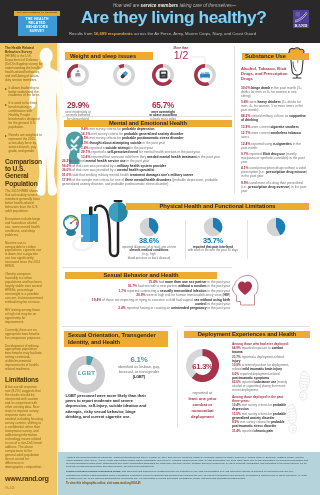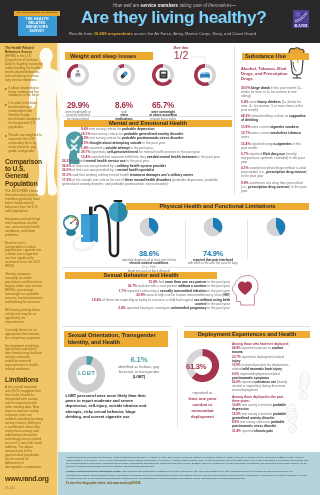--- a/index.html
+++ b/index.html
@@ -59,21 +59,21 @@
   .callout{position:absolute;text-align:center;color:#a6334b;}
   .callout .c1{font-size:3.1px;font-style:italic;font-weight:bold;}
   .callout .c2{font-size:10.5px;font-weight:normal;line-height:10px;}
 
   .blist{position:absolute;}
   .blist .row{font-size:3.3px;line-height:4.05px;color:#6d6e71;margin-bottom:0.5px;}
   .blist .row .p{color:#a6334b;font-weight:bold;}
   .blist .row b{color:#231f20;font-weight:bold;}
 
   .pcol{position:absolute;text-align:center;}
-  .ppct{font-size:7.4px;font-weight:bold;color:#1174ad;letter-spacing:-0.2px;margin-top:13px;}
+  .ppct{font-size:7.4px;font-weight:bold;color:#1174ad;letter-spacing:-0.2px;margin-top:0;}
   .ptxt{font-size:3.0px;line-height:3.7px;color:#6d6e71;margin-top:0.5px;}
   .ptxt b{color:#231f20;font-weight:bold;}
 
   .schead2{position:absolute;background:#edab33;display:flex;align-items:center;padding:1.2px 0 1.6px;}
   .schead2 .t2{font-size:5.8px;line-height:7px;font-weight:bold;color:#2b2829;padding:0 4px;letter-spacing:-0.05px;}
   .blist2{position:absolute;}
   .blist2 .gt{font-size:3.15px;line-height:4.1px;font-weight:bold;color:#a6334b;margin-bottom:0.5px;}
   .blist2 .row{font-size:3.15px;line-height:4.1px;color:#6d6e71;margin-bottom:0.3px;}
   .blist2 .row .p{color:#a6334b;font-weight:bold;}
   .blist2 .row b{color:#231f20;font-weight:bold;}
@@ -187,29 +187,20 @@
 <svg class="abs" style="left:112px;top:63px;" width="24" height="24" viewBox="0 0 24 24">
       <circle cx="12" cy="12" r="9.2" fill="none" stroke="#d4d4d6" stroke-width="3.5"></circle>
       <path d="M 12.00 2.80 A 9.2 9.2 0 0 0 7.27 4.11" fill="none" stroke="#a6334b" stroke-width="3.5"></path>
     </svg>
 <div class="abs" style="left:118px;top:69px;width:12px;height:12px;text-align:center;line-height:0;"><span><svg viewBox="0 0 24 24" width="12" height="12">
           <g transform="rotate(-45 12 12)">
             <rect x="4" y="8.2" width="16" height="7.6" rx="3.8" fill="#3e3e42"></rect>
             <path d="M12 8.2 h4.2 a3.8 3.8 0 0 1 0 7.6 H12 z" fill="#3f9fd8"></path>
           </g>
         </svg></span></div>
-<div class="dcol" style="left:102px;top:88px;width:44px;">
-      <div class="dpct">8.6%</div>
-      <div class="dtxt">
-        <div><span>took </span></div>
-        <div><b>sleep</b></div>
-        <div><b>medications</b></div>
-        <div><span>daily or almost daily</span></div>
-      </div>
-    </div>
 <svg class="abs" style="left:151px;top:63px;" width="24" height="24" viewBox="0 0 24 24">
       <circle cx="12" cy="12" r="9.2" fill="none" stroke="#d4d4d6" stroke-width="3.5"></circle>
       <path d="M 12.00 2.80 A 9.2 9.2 0 1 0 19.67 17.08" fill="none" stroke="#a6334b" stroke-width="3.5"></path>
     </svg>
 <div class="abs" style="left:157px;top:69px;width:12px;height:12px;text-align:center;line-height:0;"><span><svg viewBox="0 0 24 24" width="11" height="11">
           <rect x="3.4" y="3.4" width="17.2" height="17.2" rx="2.6" fill="#3b3b3f"></rect>
           <rect x="6.6" y="6.2" width="10.8" height="4.2" rx="0.8" fill="#e9edf0"></rect>
           <path d="M8.2 14.2 h7.6 M8.2 16.4 h7.6" stroke="#8e9196" stroke-width="1.1"></path>
         </svg></span></div>
 <div class="dcol" style="left:141px;top:88px;width:44px;">
@@ -300,21 +291,21 @@
         <div><b>chronic medical conditions</b></div>
         <div><span>(e.g., high</span></div>
         <div><span>blood pressure or back disease)</span></div>
       </div>
     </div>
 <svg class="abs" style="left:203px;top:217px;" width="20" height="20" viewBox="0 0 20 20">
       <circle cx="10" cy="10" r="9.3" fill="#d3d3d5"></circle>
       <path d="M 10 10 L 10.00 0.70 A 9.3 9.3 0 0 1 17.28 15.79 Z" fill="#1b7eb6"></path>
     </svg>
 <div class="pcol" style="left:180px;top:236px;width:66px;">
-      <div class="ppct">74.9%</div>
+      <div class="ppct">35.7%</div>
       <div class="ptxt">
         <div><b>reported that pain interfered</b></div>
         <div><span>with work or life over the past 30 days</span></div>
       </div>
     </div>
 <svg class="abs" style="left:266px;top:217px;" width="20" height="20" viewBox="0 0 20 20">
       <circle cx="10" cy="10" r="9.3" fill="#d3d3d5"></circle>
       <path d="M 10 10 L 10.00 0.70 A 9.3 9.3 0 0 1 14.22 18.29 Z" fill="#1b7eb6"></path>
     </svg>
 <div class="vrule" style="left:185px;top:220px;height:39px;"></div>
@@ -355,21 +346,21 @@
 <div class="abs" style="left:65.5px;top:393px;width:86px;font-size:3.9px;line-height:5.2px;color:#231f20;font-weight:bold;">LGBT personnel were more likely than their peers to report moderate and severe depression, self-injury, suicide ideation and attempts, risky sexual behavior, binge drinking, and current cigarette use.</div>
 <div class="hrule" style="left:184px;top:326px;width:126px;"></div>
 <div class="vrule" style="left:177px;top:330px;height:98px;"></div>
 <div class="schead" style="left:184px;top:330.5px;width:126px;justify-content:center;">
       <span class="t" style="padding-left:0;">Deployment Experiences and Health</span>
     </div>
 <svg class="abs" style="left:186px;top:349px;" width="33" height="33" viewBox="0 0 33 33">
       <circle cx="16.5" cy="16.5" r="13" fill="none" stroke="#d7d7d9" stroke-width="7"></circle>
       <path d="M 16.50 3.50 A 13 13 0 1 1 8.03 26.36" fill="none" stroke="#a6334b" stroke-width="7"></path>
     </svg>
-<div class="abs" style="left:186px;top:361.5px;width:33px;text-align:left;font-size:7.6px;font-weight:bold;color:#a6334b;letter-spacing:-0.25px;">61.3%</div>
+<div class="abs" style="left:186px;top:361.5px;width:33px;text-align:center;font-size:7.6px;font-weight:bold;color:#a6334b;letter-spacing:-0.25px;">61.3%</div>
 <div class="abs" style="left:180px;top:390px;width:45px;text-align:center;font-size:4.1px;line-height:5.9px;color:#6d6e71;">
       <div><span>reported at</span></div>
       <div><b style="color:#a6334b;">least one prior</b></div>
       <div><b style="color:#a6334b;">combat or</b></div>
       <div><b style="color:#a6334b;">noncombat</b></div>
       <div><b style="color:#a6334b;">deployment</b></div>
     </div>
 <div class="blist2" style="left:232px;top:341.5px;width:57px;">
       <div class="gt">Among those who had ever deployed:</div>
       <div class="row"><span class="p">64.9%</span> <span>reported exposure to </span><b>combat trauma</b><span></span></div>

